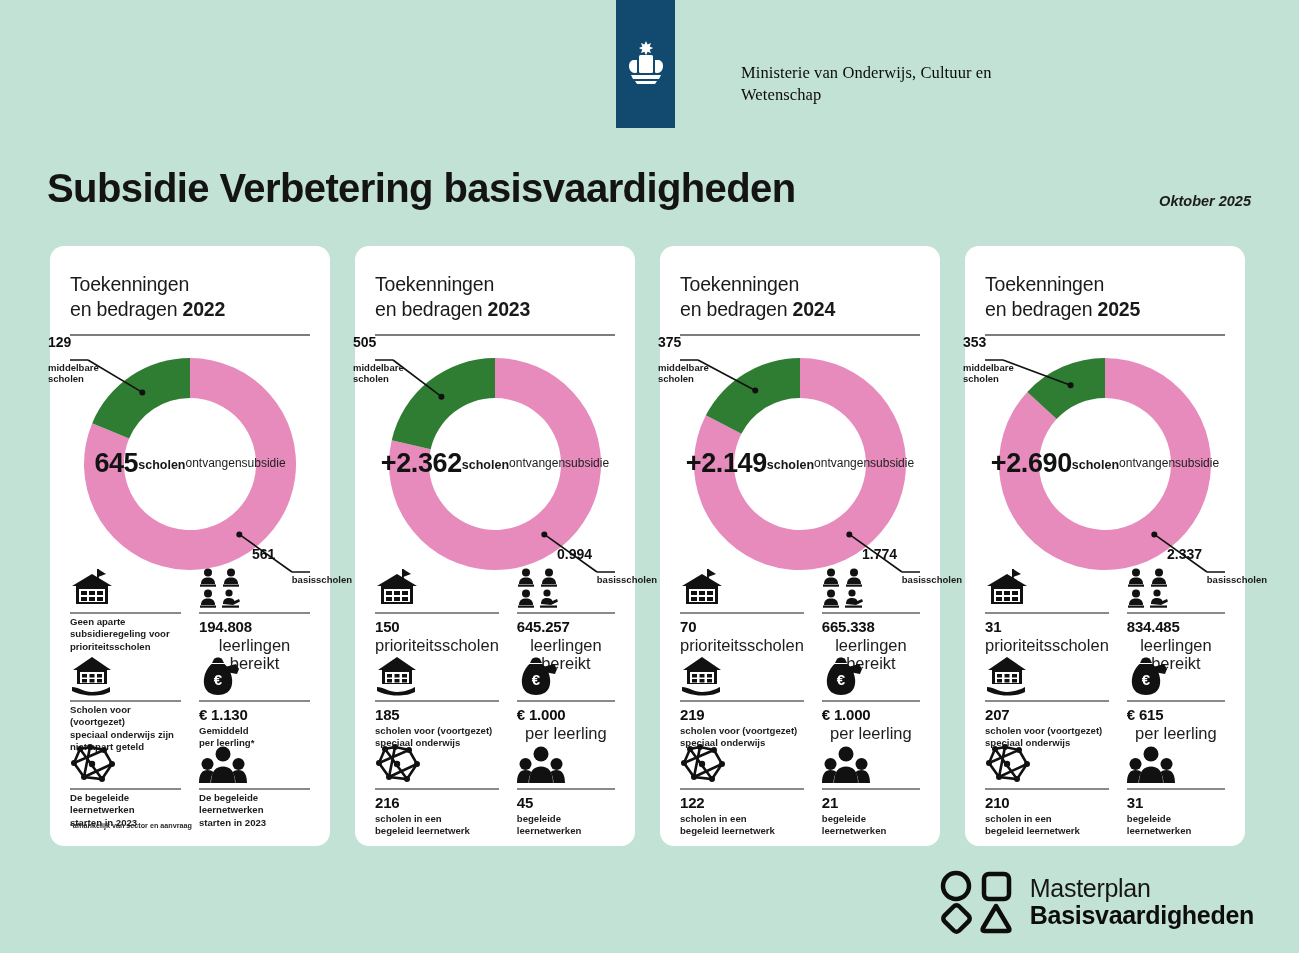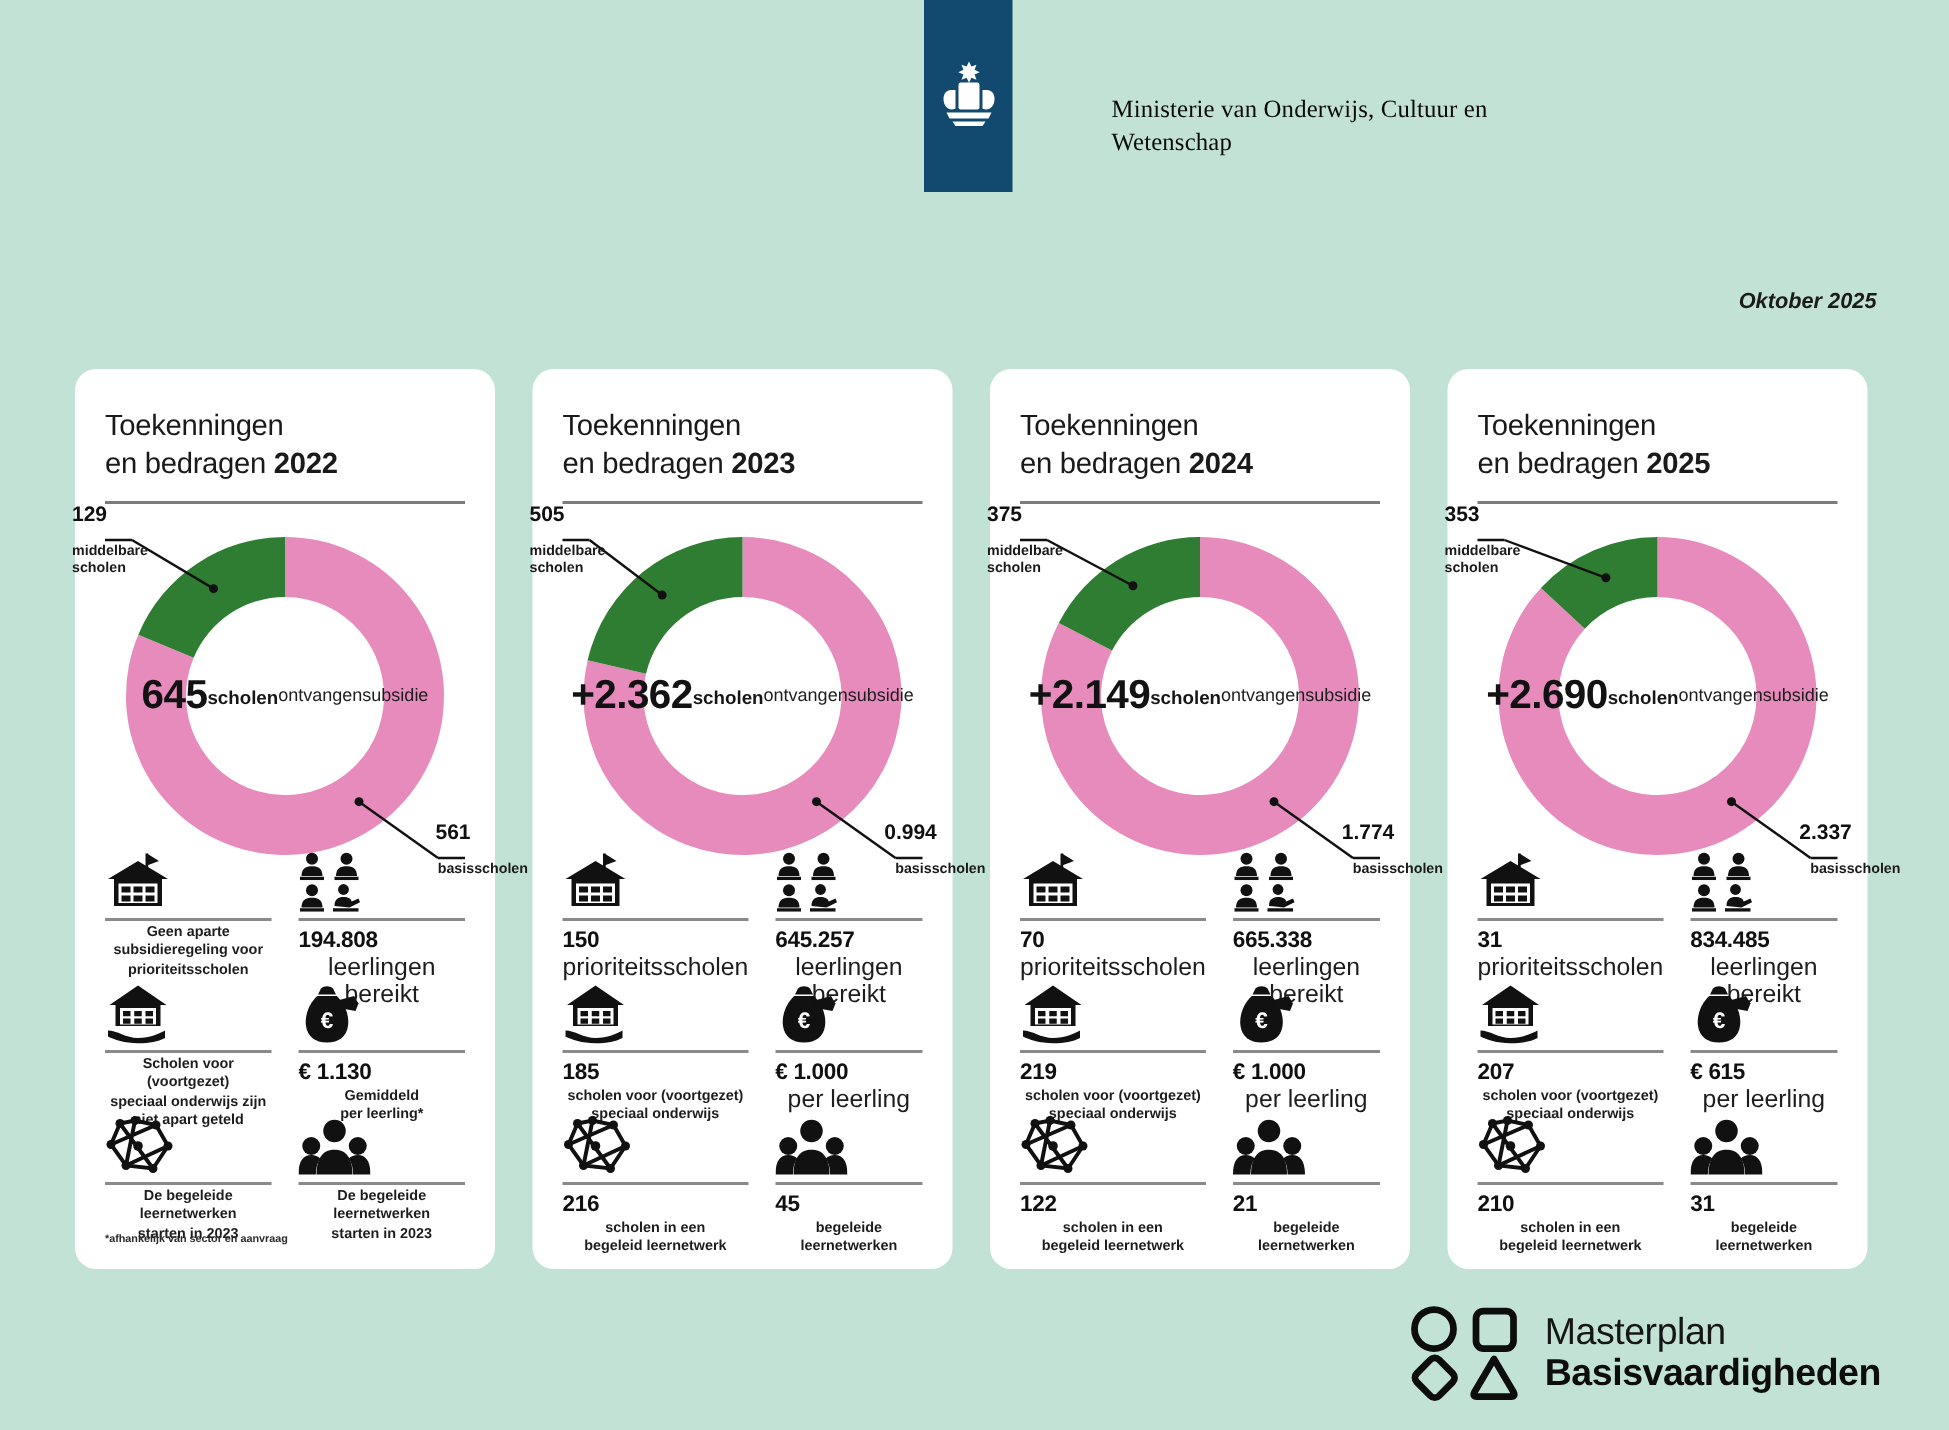--- a/index.html
+++ b/index.html
@@ -69,37 +69,37 @@
   .donut-sub2 { font-size: 12px; color: #1d1d1d; line-height: 1.25; text-align:center; }
 
   .lbl-top-num {
     position: absolute; font-size: 14px; font-weight: bold; color: #101010;
   }
   .lbl-top-txt {
     position: absolute; font-size: 9.5px; font-weight: bold; color: #1a1a1a;
     line-height: 1.2;
   }
   .lbl-bot-num {
-    position: absolute; font-size: 14px; font-weight: bold; color: #101010; text-align: center;
+    position: absolute; font-size: 14px; font-weight: bold; color: #101010; text-align: left;
   }
   .lbl-bot-txt {
     position: absolute; font-size: 9.5px; font-weight: bold; color: #1a1a1a; text-align: right;
   }
 
   
   .stats {
     position: absolute; left: 20px; right: 20px; top: 322px;
     display: grid; grid-template-columns: 1fr 1fr; gap: 0px 18px;
   }
   .stat { height: 88px; position: relative; }
   .stat-icon { height: 40px; display: flex; align-items: flex-end; }
   .stat-rule { height: 1.5px; background: #8a8a8a; margin-top: 4px; }
   .stat-num { font-size: 15px; font-weight: bold; color: #101010; margin-top: 4px; letter-spacing:-0.2px;}
   .stat-big { font-size: 16.5px; font-weight: 400; color: #1d1d1d; line-height: 1.15; margin-top:1px;text-align:center;}
-  .stat-small { font-size: 9.6px; font-weight: bold; color: #1d1d1d; line-height: 1.32; margin-top: 2px; text-align: center; }
+  .stat-small { font-size: 9.6px; font-weight: bold; color: #1d1d1d; line-height: 1.32; margin-top: 2px; }
 
   .footnote {
     position: absolute; left: 20px; bottom: 16px;
     font-size: 7.2px; font-weight: bold; color: #2a2a2a;
   }
 
   
   .mp { position: absolute; right: 45px; bottom: 18px; display: flex; align-items: center; gap: 16px; }
   .mp-shapes { width: 74px; height: 66px; }
   .mp-text { line-height: 1.08; }
@@ -119,20 +119,21 @@
         <path d="M8 22 c-3 0-5 2.5-5 6 0 4 2.5 7 5.5 7 1.5 0 2.5-.6 2.5-.6 l0-12.4 C11 22 9.5 22 8 22z"></path>
         <path d="M32 22 c3 0 5 2.5 5 6 0 4-2.5 7-5.5 7-1.5 0-2.5-.6-2.5-.6 l0-12.4 C29 22 30.5 22 32 22z"></path>
         <path d="M5 37 h30 l-2 4 h-26z"></path>
         <path d="M9 43 h22 l-2 3 h-18z"></path>
       </g>
     </svg>
   </div>
   <div class="gov-text"><span>Ministerie van Onderwijs, Cultuur en</span>
 <span>Wetenschap</span></div>
 
+  <div class="main-title">Subsidie Verbetering basisvaardigheden</div>
   <div class="date-label">Oktober 2025</div>
 
   <div class="cards" id="cards">
       <div class="card">
     <div class="card-title"><span>Toekenningen</span><br><span>en bedragen </span><b>2022</b></div>
     <div class="card-rule"></div>
     <div class="donut-wrap" style="overflow:visible">
       <div style="position:absolute;left:0;top:0;width:240px;height:240px;overflow:visible">
             <svg class="donut-svg" width="240" height="240" viewBox="0 0 240 240">
               <path d="M120 14 A106 106 0 1 1 22.19668957376784 79.12809681859594 L59.10359916857243 94.5514565096918 A66 66 0 1 0 120 54 Z" fill="#e68bbb"></path>

